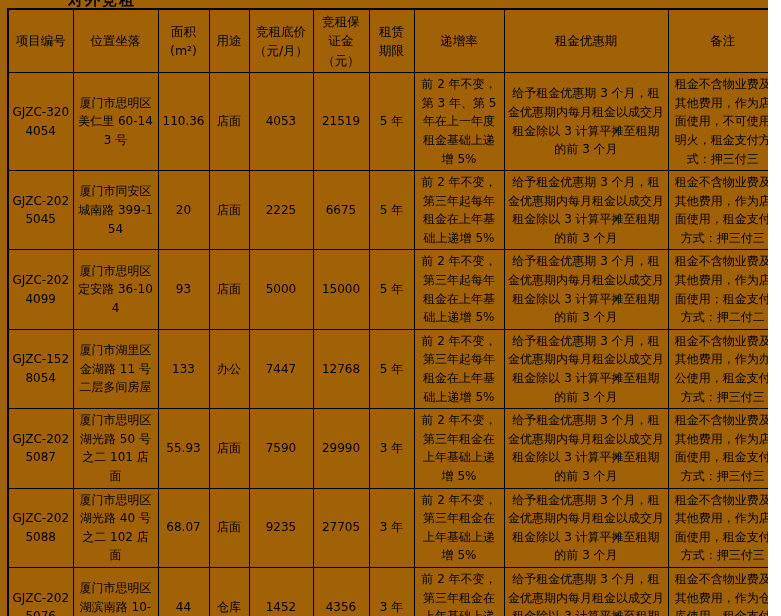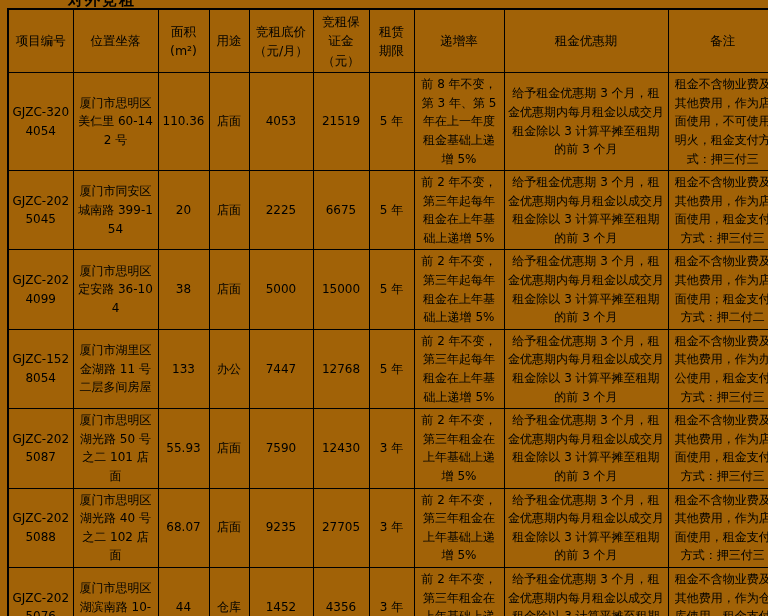--- a/index.html
+++ b/index.html
@@ -86,48 +86,48 @@
         <th>租赁
 期限</th>
         <th>递增率</th>
         <th>租金优惠期</th>
         <th>备注</th>
       </tr>
     </thead>
     <tbody id="rows-body">
     <tr>
       <td class="c-num">GJZC-3204054</td>
-      <td>厦门市思明区美仁里 60-142 号</td>
+      <td>厦门市思明区美仁里 60-143 号</td>
       <td class="c-num">110.36</td>
       <td>店面</td>
       <td class="c-num">4053</td>
       <td class="c-num">21519</td>
       <td>5 年</td>
-      <td>前 8 年不变，第 3 年、第 5 年在上一年度租金基础上递增 5%</td>
+      <td>前 2 年不变，第 3 年、第 5 年在上一年度租金基础上递增 5%</td>
       <td>给予租金优惠期 3 个月，租金优惠期内每月租金以成交月租金除以 3 计算平摊至租期的前 3 个月</td>
       <td>租金不含物业费及其他费用，作为店面使用，不可使用明火，租金支付方式：押三付三</td>
     </tr>
 
     <tr>
       <td class="c-num">GJZC-2025045</td>
       <td>厦门市同安区城南路 399-154</td>
       <td class="c-num">20</td>
       <td>店面</td>
       <td class="c-num">2225</td>
       <td class="c-num">6675</td>
       <td>5 年</td>
       <td>前 2 年不变，第三年起每年租金在上年基础上递增 5%</td>
       <td>给予租金优惠期 3 个月，租金优惠期内每月租金以成交月租金除以 3 计算平摊至租期的前 3 个月</td>
       <td>租金不含物业费及其他费用，作为店面使用，租金支付方式：押三付三</td>
     </tr>
 
     <tr>
       <td class="c-num">GJZC-2024099</td>
       <td>厦门市思明区定安路 36-104</td>
-      <td class="c-num">38</td>
+      <td class="c-num">93</td>
       <td>店面</td>
       <td class="c-num">5000</td>
       <td class="c-num">15000</td>
       <td>5 年</td>
       <td>前 2 年不变，第三年起每年租金在上年基础上递增 5%</td>
       <td>给予租金优惠期 3 个月，租金优惠期内每月租金以成交月租金除以 3 计算平摊至租期的前 3 个月</td>
       <td>租金不含物业费及其他费用，作为店面使用；租金支付方式：押二付二</td>
     </tr>
 
     <tr>
@@ -142,21 +142,21 @@
       <td>给予租金优惠期 3 个月，租金优惠期内每月租金以成交月租金除以 3 计算平摊至租期的前 3 个月</td>
       <td>租金不含物业费及其他费用，作为办公使用，租金支付方式：押三付三</td>
     </tr>
 
     <tr>
       <td class="c-num">GJZC-2025087</td>
       <td>厦门市思明区湖光路 50 号之二 101 店面</td>
       <td class="c-num">55.93</td>
       <td>店面</td>
       <td class="c-num">7590</td>
-      <td class="c-num">12430</td>
+      <td class="c-num">29990</td>
       <td>3 年</td>
       <td>前 2 年不变，第三年租金在上年基础上递增 5%</td>
       <td>给予租金优惠期 3 个月，租金优惠期内每月租金以成交月租金除以 3 计算平摊至租期的前 3 个月</td>
       <td>租金不含物业费及其他费用，作为店面使用，租金支付方式：押三付三</td>
     </tr>
 
     <tr>
       <td class="c-num">GJZC-2025088</td>
       <td>厦门市思明区湖光路 40 号之二 102 店面</td>
       <td class="c-num">68.07</td>

